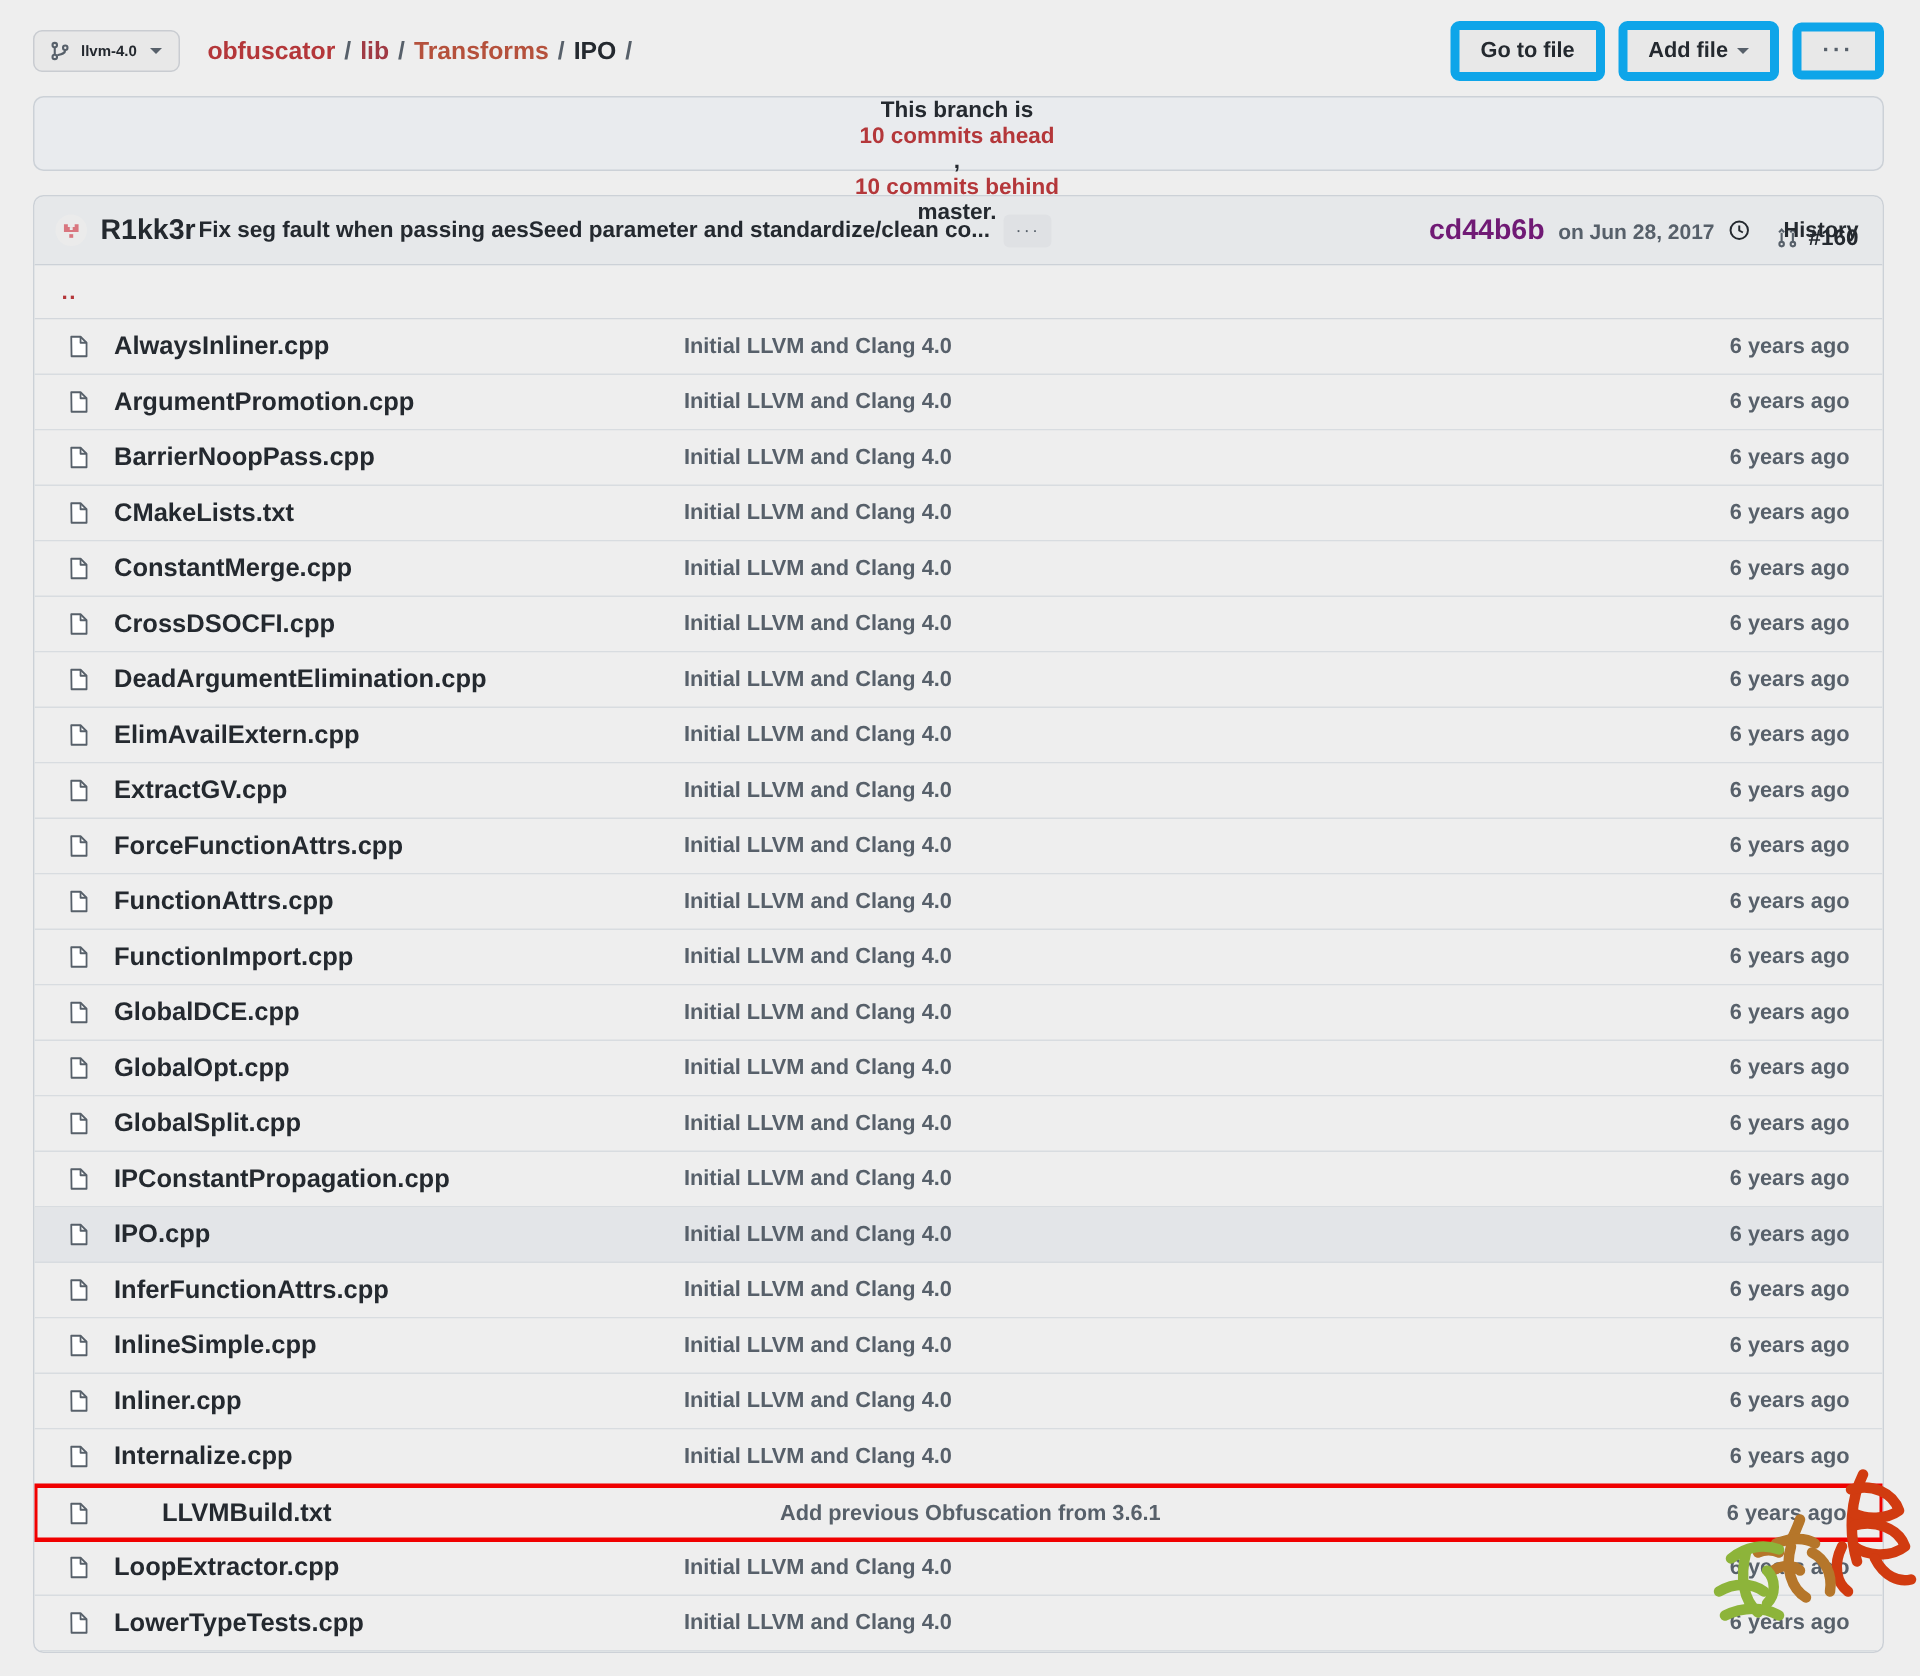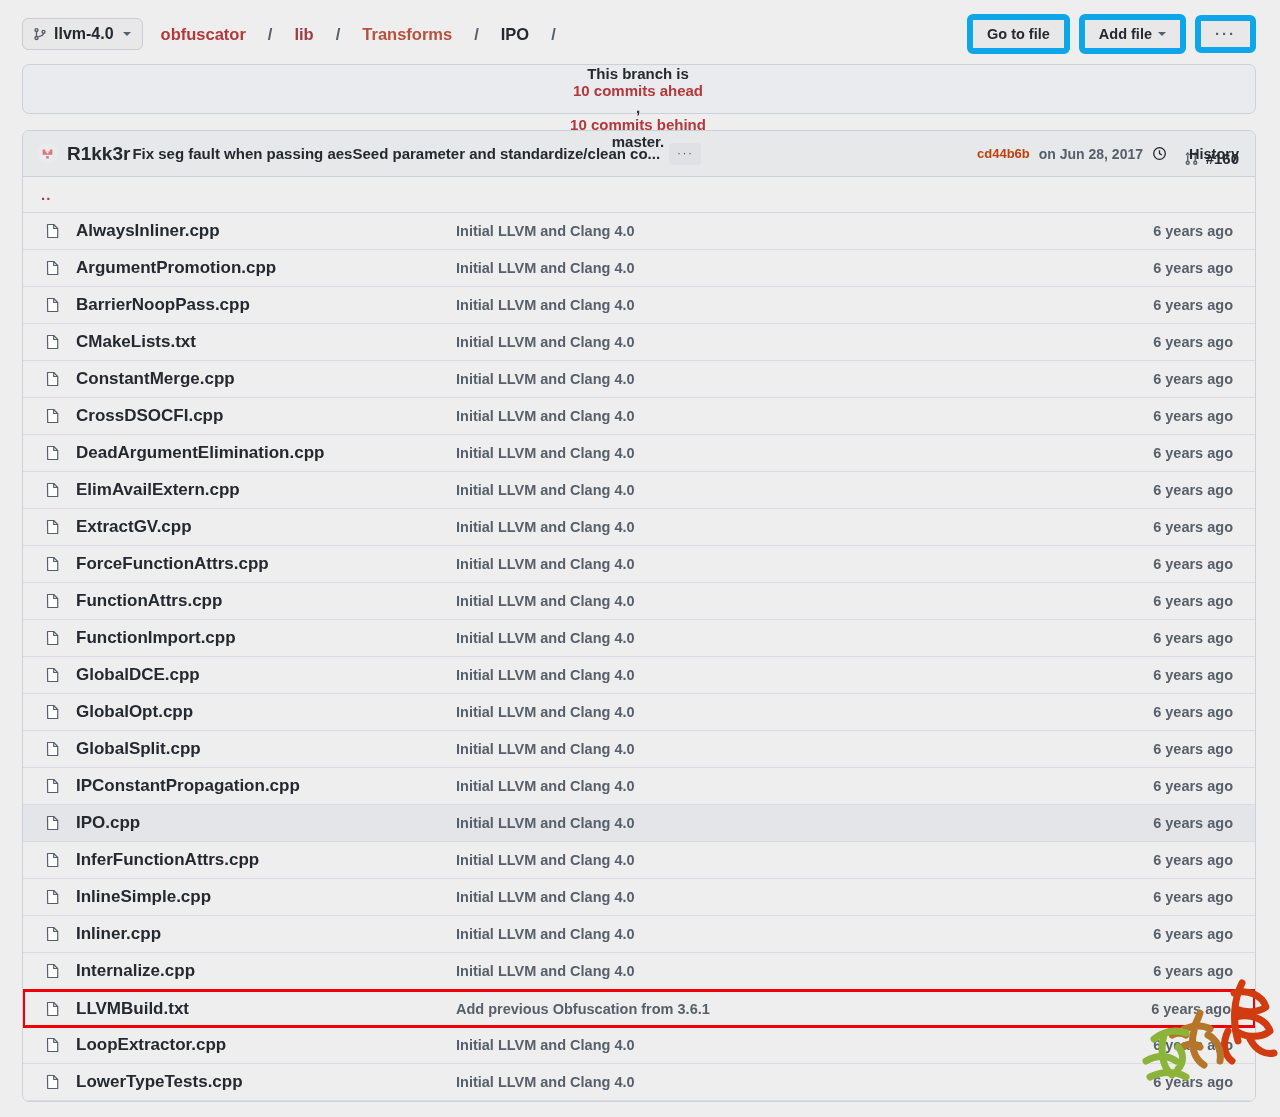--- a/index.html
+++ b/index.html
@@ -36,35 +36,35 @@
     display: flex; align-items: center;
     padding: 14px 24px 8px 22px;
     height: 62px;
   }
   .branch-btn {
     display: inline-flex; align-items: center; gap: 7px;
     background: #e8e8e8;
     border: 1px solid #c9ccd1;
     border-radius: 6px;
     padding: 6px 11px 6px 10px;
-    font-size: 16px; font-weight: 700; color: #24292f;
+    font-size: 10px; font-weight: 700; color: #24292f;
     cursor: pointer;
     white-space: nowrap;
   }
   .branch-btn .caret {
     width: 0; height: 0; margin-left: 2px;
     border-left: 4px solid transparent;
     border-right: 4px solid transparent;
     border-top: 4px solid #57606a;
   }
   .breadcrumb {
     margin-left: 18px;
     font-size: 16.5px; font-weight: 700;
     color: #24292f;
-    display: flex; align-items: flex-end; gap: 16px;
+    display: flex; align-items: flex-end; gap: 0;
     white-space: nowrap;
   }
   .breadcrumb a { text-decoration: none; cursor: pointer; }
   .bc-1 { color: #b4373a; }
   .bc-2 { color: #a03a44; }
   .bc-3 { color: #b5513c; }
   .bc-4 { color: #24292f; }
   .bc-sep { color: #57606a; padding: 0 6px; font-weight: 700; }
 
   .toolbar-right {
@@ -156,21 +156,21 @@
     letter-spacing: 1.5px;
     padding: 5px 7px 7px 8px;
     cursor: pointer;
     font-family: "Liberation Sans", sans-serif;
   }
   .commit-meta {
     margin-left: auto;
     display: flex; align-items: center; gap: 9px;
     font-size: 14px; font-weight: 700;
   }
-  .sha { color: #c2410c; font-size: 13px; }
+  .sha { color: #701a75; font-size: 19px; }
   .commit-date { color: #57606a; }
   .history-link {
     display: inline-flex; align-items: center; gap: 22px;
     color: #24292f; font-size: 14.5px; font-weight: 700;
     cursor: pointer; text-decoration: none;
   }
 
   
   .parent-row {
     height: 36px;
@@ -194,20 +194,21 @@
   }
   .row.alt { background: #e3e5e8; }
   .row.marked {
     border: 3px solid #f00000;
     border-left: 3px solid #f00000;
     border-right: 3px solid #f00000;
     height: 39px;
     background: #eeeeee;
     margin: -1px -1px;
     z-index: 3;
+    gap: 32px;
   }
   .row .ficon {
     width: 16px; height: 16px;
     margin: 0 15px 0 22px;
     flex: 0 0 auto;
   }
   .row.marked .ficon { margin-left: 20px; }
   .fname {
     font-size: 17px; font-weight: 700; color: #24292f;
     width: 380px;

